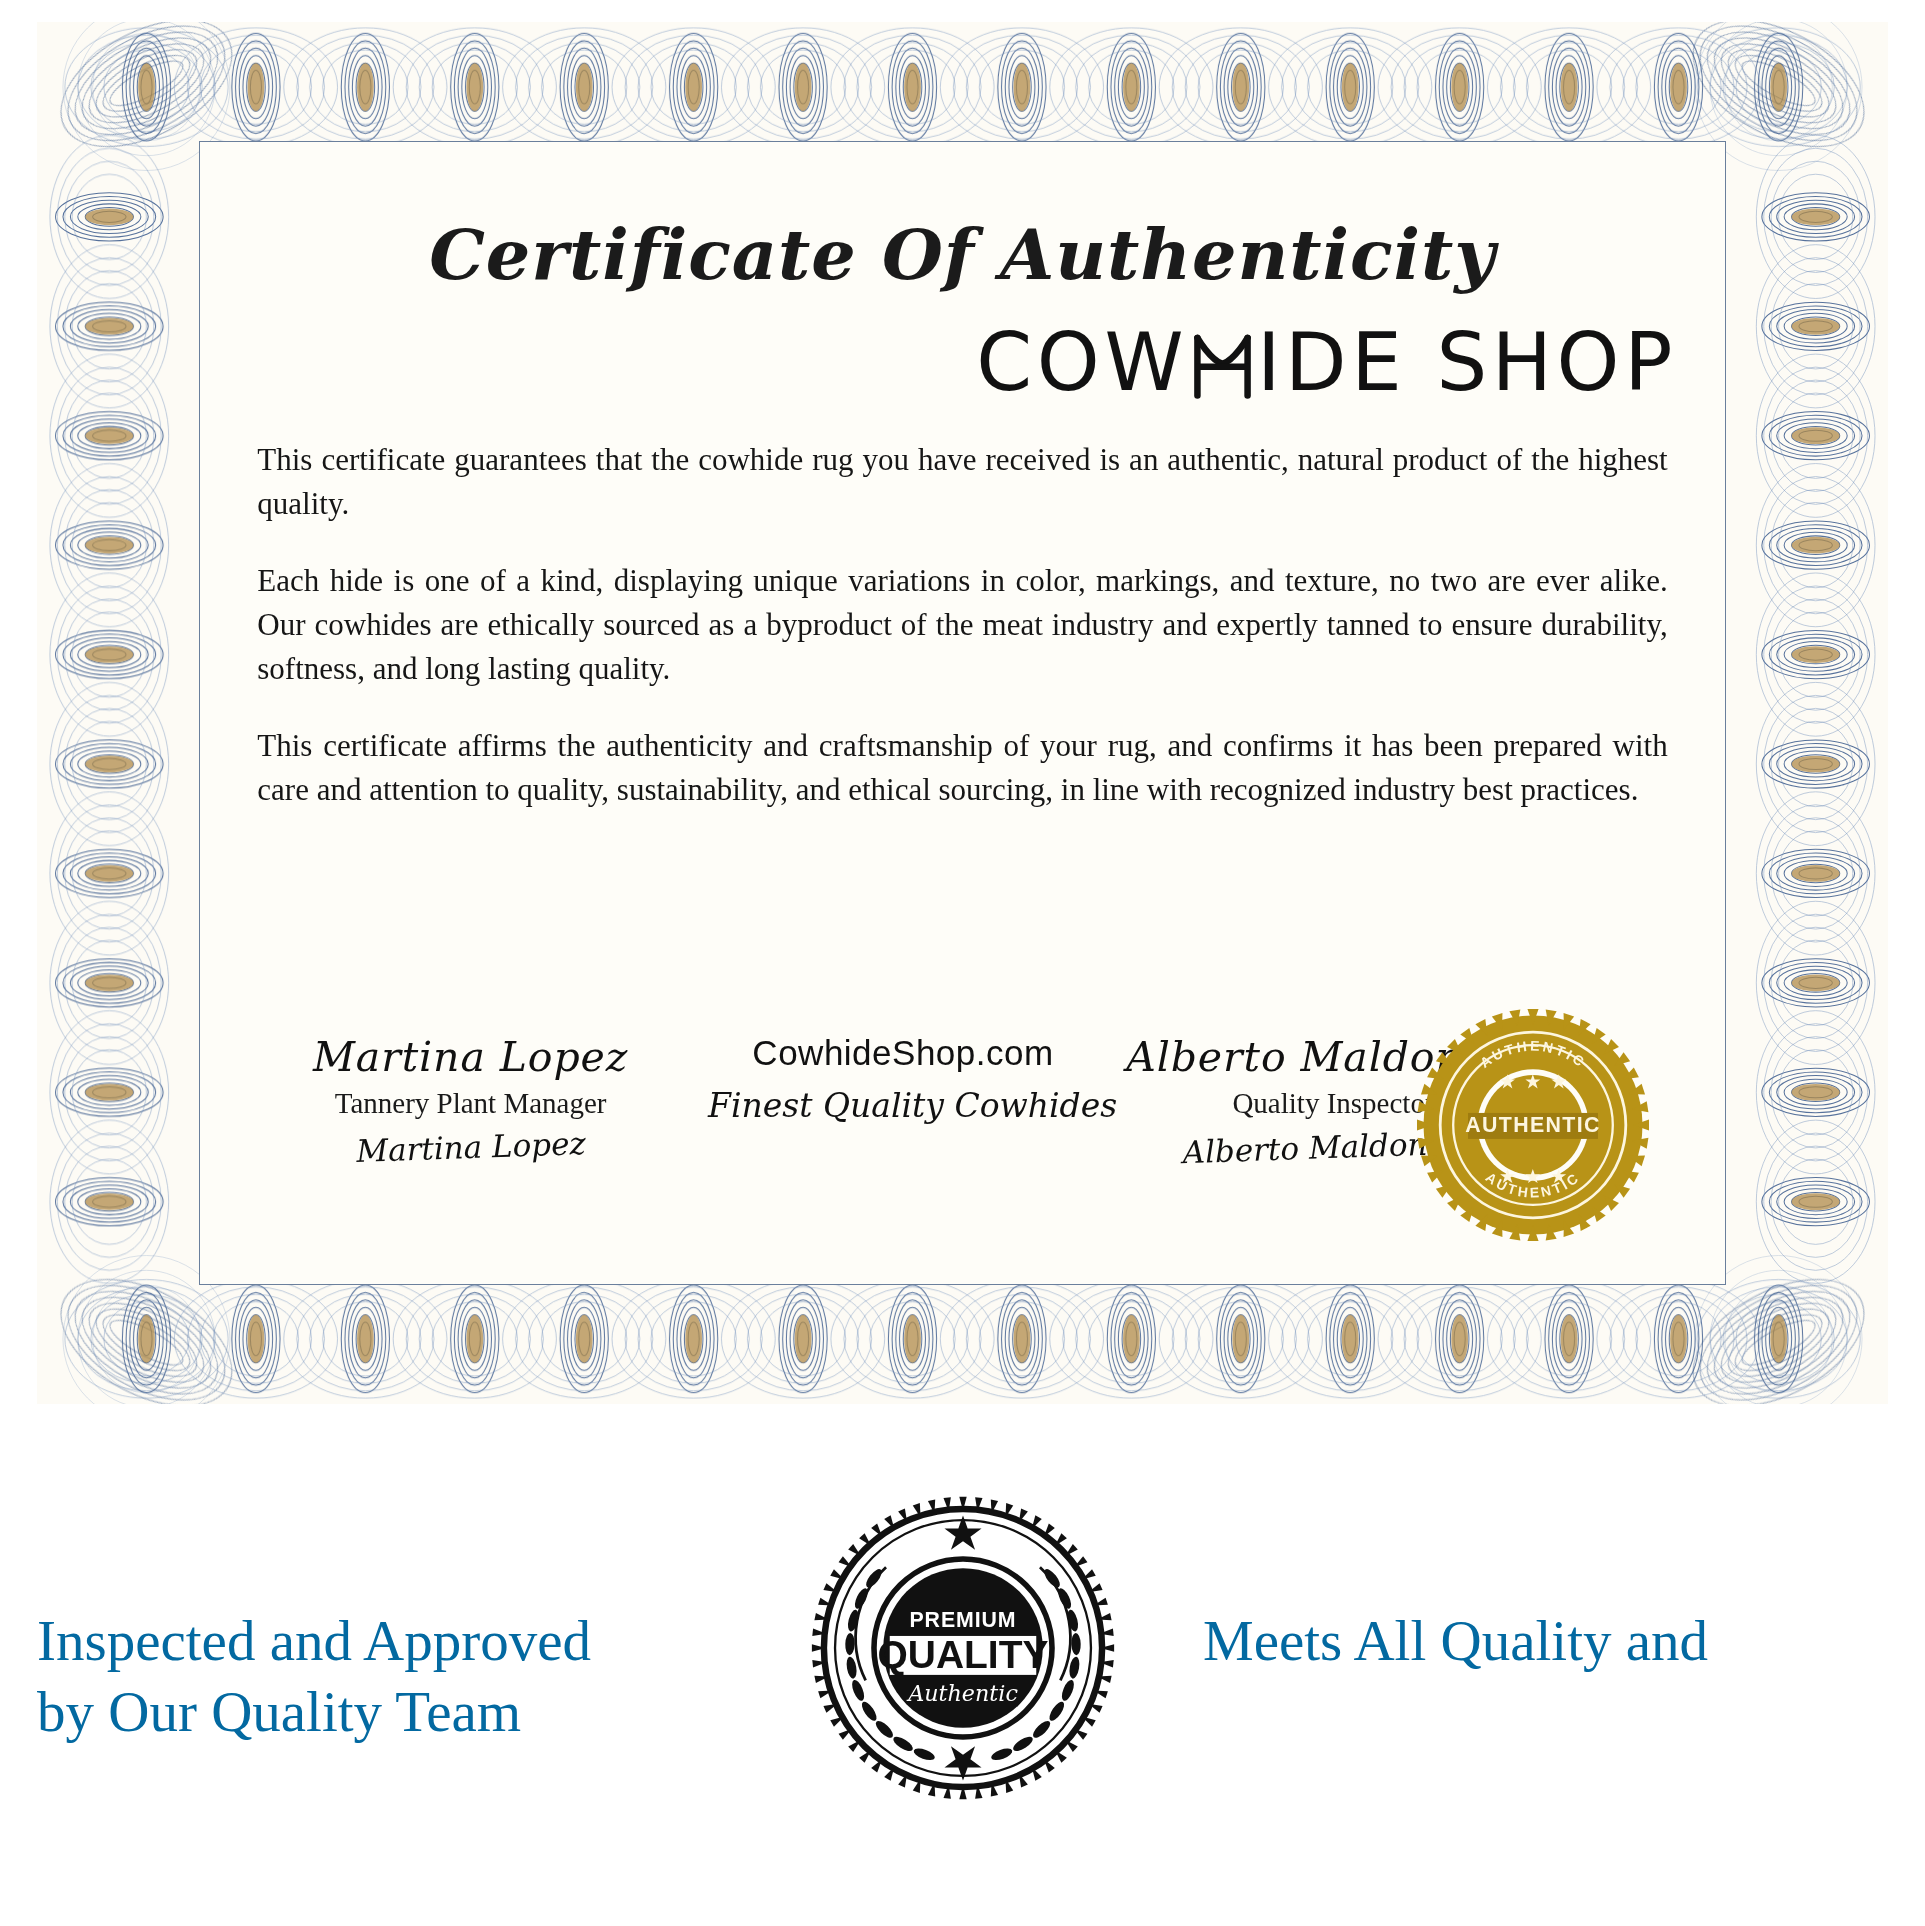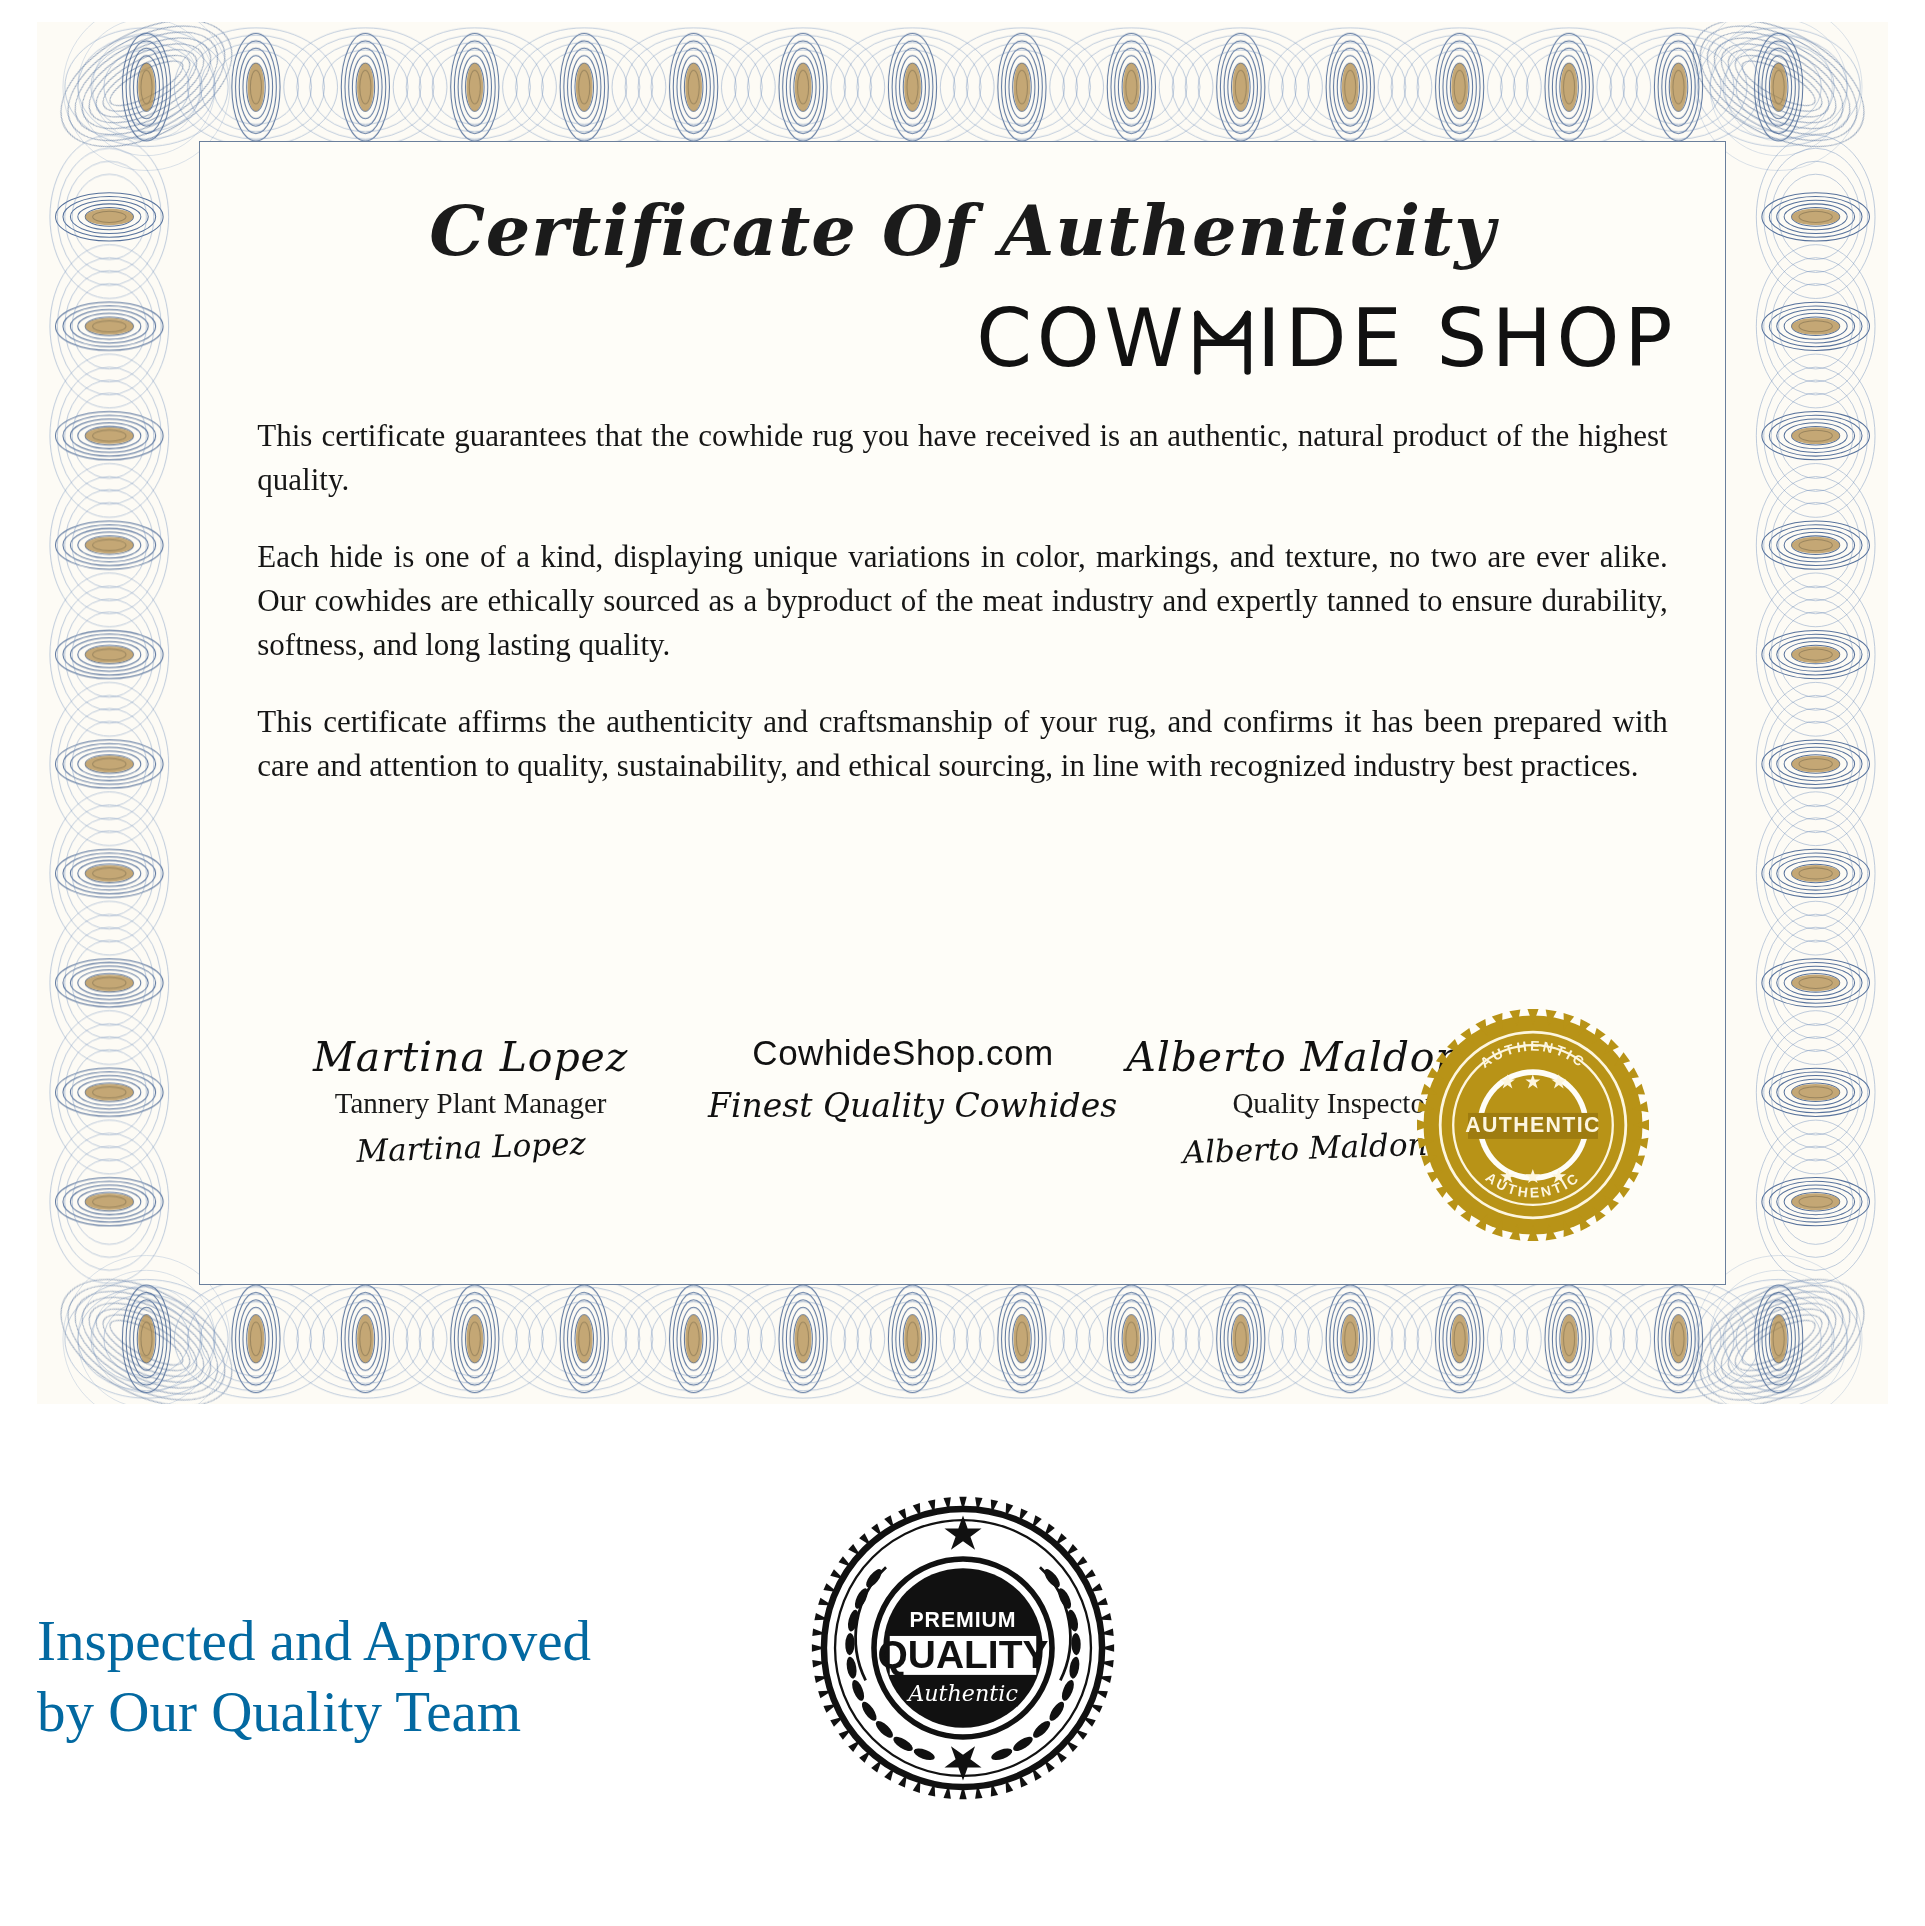--- a/index.html
+++ b/index.html
@@ -57,21 +57,21 @@
   }
 
   .cert-title {
     text-align: center;
     font-family: "DejaVu Serif", serif;
     font-style: italic;
     font-weight: bold;
     font-size: 70px;
     letter-spacing: 0.9px;
     color: #1b1b1b;
-    margin-top: 20px;
+    margin-top: 44px;
     line-height: 1.05;
   }
 
   
   .brand {
     display: flex;
     align-items: center;
     justify-content: flex-end;
     margin-top: 20.4px;
     margin-bottom: 9.3px;
@@ -603,15 +603,16 @@
       <circle cx="165" cy="165" r="86" fill="#111111"></circle>
 
       <text x="165" y="142" text-anchor="middle" font-family="Liberation Sans, sans-serif" font-size="23" font-weight="bold" fill="#ffffff" letter-spacing="1">PREMIUM</text>
       <rect x="86" y="152" width="158" height="42" fill="#ffffff"></rect>
       <text x="165" y="187" text-anchor="middle" font-family="Liberation Sans, sans-serif" font-size="42" font-weight="bold" fill="#111111" letter-spacing="0">QUALITY</text>
       <text x="165" y="222" text-anchor="middle" font-family="DejaVu Serif, serif" font-style="italic" font-size="24" fill="#ffffff">Authentic</text>
     </svg>
   </div>
 
   <div class="band-text band-right">
+    <div>Meets All Quality and</div>
   </div>
 </div>
 
 
 </body></html>

